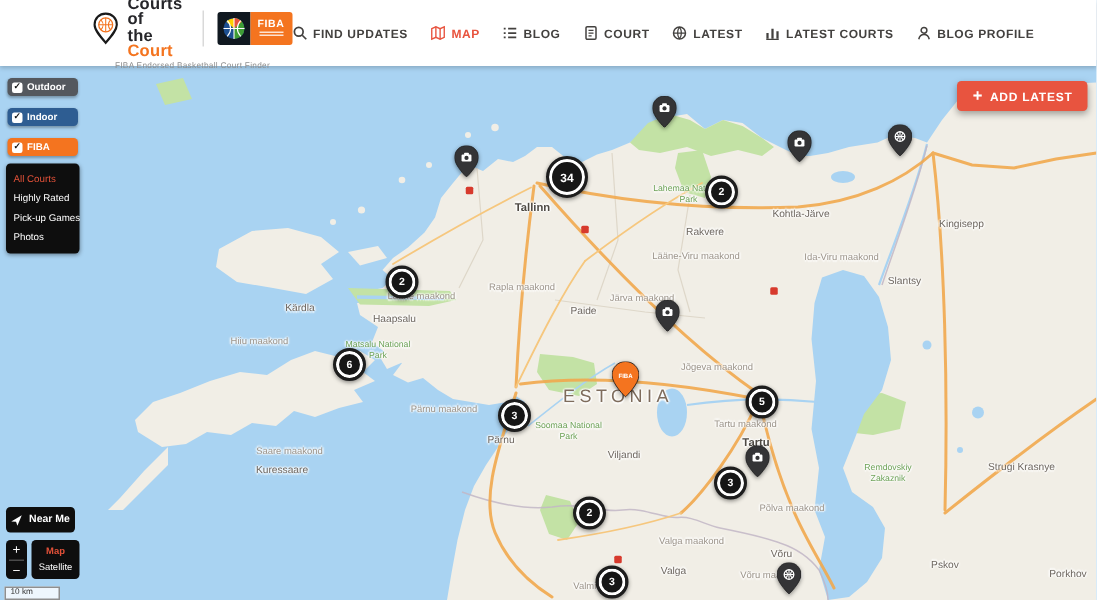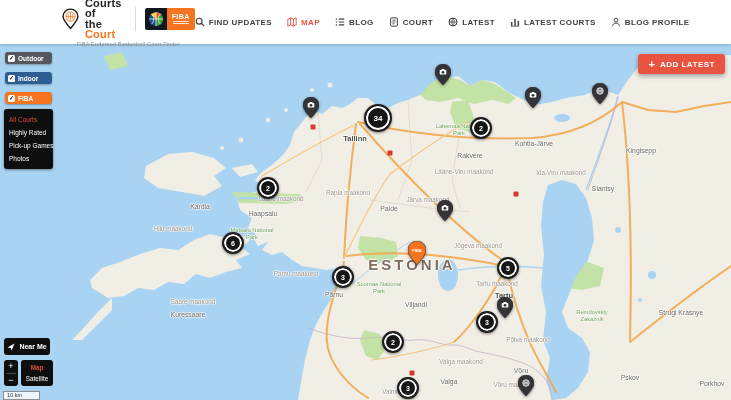--- a/index.html
+++ b/index.html
@@ -28,21 +28,21 @@
 
   
   .map { position:absolute; top:40px; left:0; width:731px; height:360px; background:#a9d3f2; overflow:hidden; cursor:grab; }
   .basemap { position:absolute; left:0; top:0; }
 
   .mlabel { position:absolute; transform:translate(-50%,-50%); white-space:nowrap; z-index:5; pointer-events:none;
             text-shadow:-1px 0 1px #fff,1px 0 1px #fff,0 -1px 1px #fff,0 1px 1px #fff;margin-top:36px; }
   .l-city   { font-size:7.5px; font-weight:bold; color:#4e4a44; }
   .l-town   { font-size:6.8px; color:#6e6760; }
   .l-region { font-size:6.3px; color:#9c948a; }
-  .l-country{ font-size:15px; color:#7e6c5c; letter-spacing:3px; font-weight:bold; }
+  .l-country{ font-size:12px; color:#7e6c5c; letter-spacing:3px; font-weight:normal; }
   .l-park   { font-size:5.8px; color:#6da257; white-space:normal; width:50px; text-align:center; line-height:1.15; }
 
   .cluster { position:absolute; border-radius:50%; background:#161616; border:2px solid #1d1d1d;
              box-shadow:inset 0 0 0 2px #fff, 0 1px 3px rgba(0,0,0,.45);
              color:#fff; display:flex; align-items:center; justify-content:center;
              font-weight:bold; z-index:10; width:22px; height:22px; font-size:7px; cursor:pointer; }
   .cluster.big { width:28px; height:28px; font-size:8px; }
   .pin { position:absolute; z-index:9; filter:drop-shadow(0 1px 1.5px rgba(0,0,0,.45)); cursor:pointer; line-height:0; }
   .pin.fiba { z-index:12; }
 

